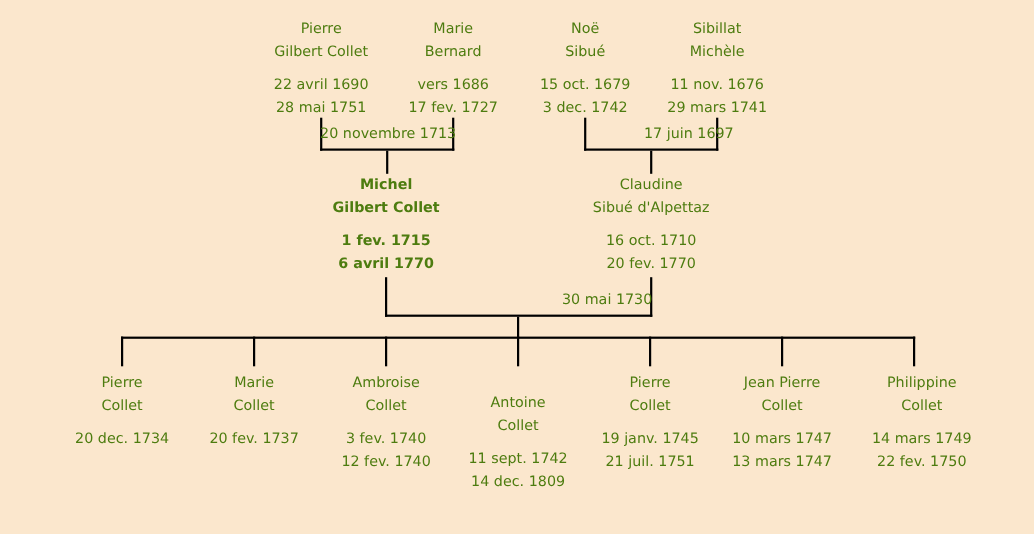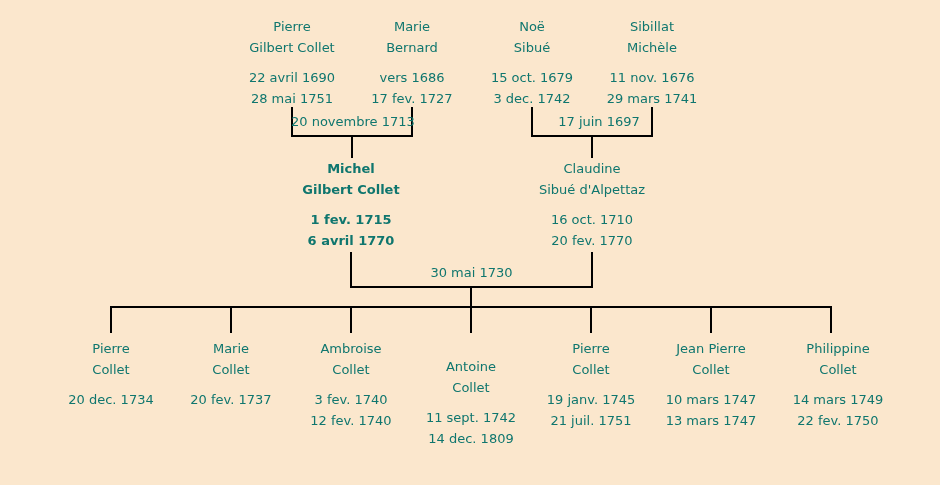--- a/index.html
+++ b/index.html
@@ -1,28 +1,28 @@
 <!DOCTYPE html>
 <html><head>
 <meta charset="utf-8">
 <style>
   html,body { margin:0; padding:0; }
   .canvas {
     position:relative; width:940px; height:485px;
     background:#fbe7cd;
     font-family:"DejaVu Sans", sans-serif;
-    font-size:13px; color:#0f766e;
+    font-size:13px; color:#4d7c0f;
     overflow:hidden;
   }
   .person { position:absolute; width:160px; text-align:center; line-height:21px; white-space:nowrap; }
   .person.child { width:120px; }
   .person .dates { margin-top:9px; }
   .person.bold { font-weight:bold; }
   .vline, .hline { position:absolute; background:#000000; }
-  .mlabel { position:absolute; text-align:center; line-height:20px; white-space:nowrap; }
+  .mlabel { position:absolute; text-align:right; line-height:20px; white-space:nowrap; }
 </style>
 </head>
 <body>
 
 <div class="canvas">
 
   <div class="person" style="left:212px; top:16px;">
     <div class="names">
       <div>Pierre</div>
       <div>Gilbert Collet</div>

